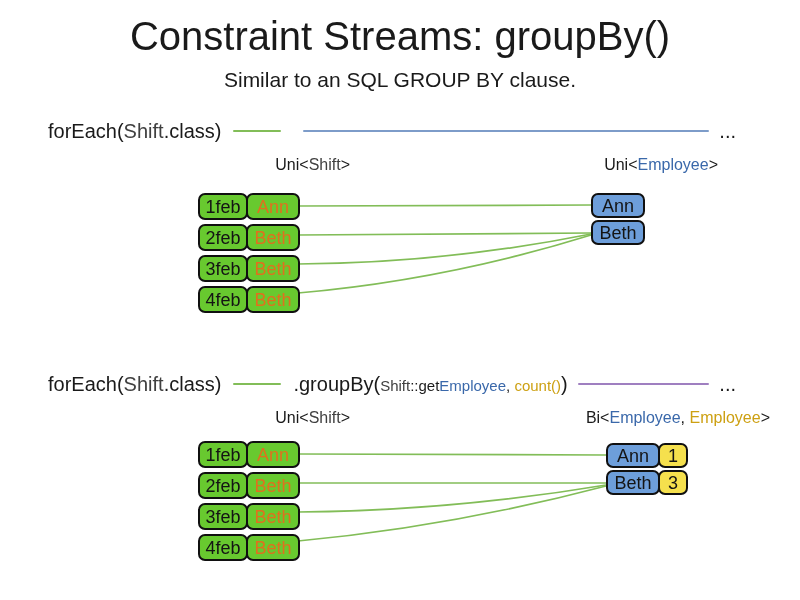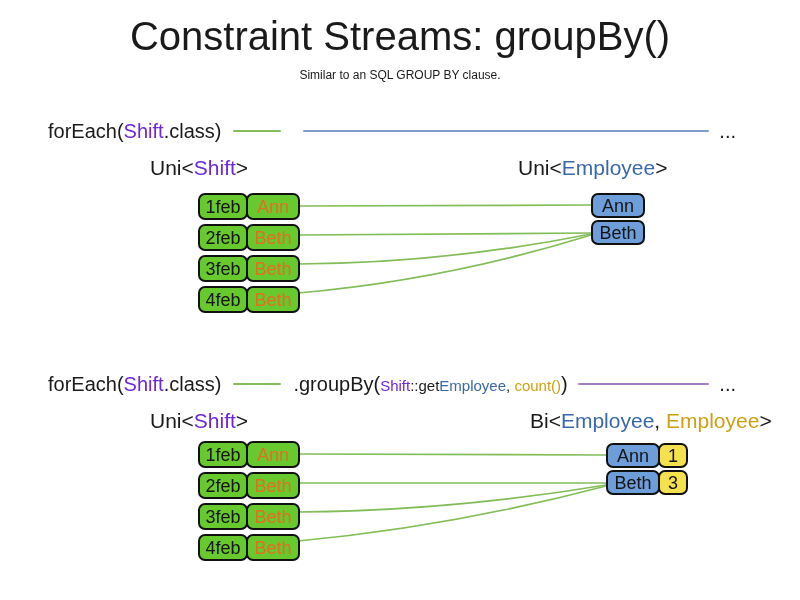--- a/index.html
+++ b/index.html
@@ -6,37 +6,37 @@
   #slide{
     position:relative;width:800px;height:600px;background:#ffffff;overflow:hidden;
     font-family:"Liberation Sans", sans-serif;color:#1a1a1a;
   }
   .abs{position:absolute;}
   .title{
     top:14px;left:0;width:800px;text-align:center;
     font-size:40px;font-weight:400;color:#1a1a1a;letter-spacing:0;
   }
   .subtitle{
-    top:68px;left:0;width:800px;text-align:center;font-size:12px;color:#1a1a1a;
+    top:68px;left:0;width:800px;text-align:center;font-size:21px;color:#1a1a1a;
   }
   .code-row{
     left:48px;width:688px;height:28px;display:flex;align-items:center;
     font-size:20px;white-space:nowrap;
   }
   .code{font-size:20px;color:#1a1a1a;}
   .small{font-size:15px;}
-  .green{color:#6d28d9;}
+  .green{color:#404040;}
   .blue{color:#3a68aa;}
   .gold{color:#cda012;}
   .orange{color:#e0701e;}
   .dash{height:2px;width:48px;background:#82bd58;margin:0 12px;border-radius:1px;}
   .stream-line{height:2px;flex:1;margin:0 10px;border-radius:1px;}
   .blue-line{background:#7d9cc9;}
   .purple-line{background:#9f7fc0;}
-  .type-header{font-size:21px;text-align:left;white-space:nowrap;}
+  .type-header{font-size:16px;text-align:right;white-space:nowrap;}
   .shift-table{display:flex;flex-direction:column;gap:4px;z-index:2;}
   .shift-row{display:flex;}
   .cell{
     box-sizing:border-box;height:27px;border:2px solid #101010;border-radius:7px;
     display:flex;align-items:center;justify-content:center;
     font-size:18px;line-height:1;
   }
   .date-cell{width:50px;background:#68c92f;color:#141414;z-index:2;}
   .emp-cell{width:54px;background:#68c92f;margin-left:-2px;}
   .group-col{display:flex;flex-direction:column;gap:2px;z-index:2;}

